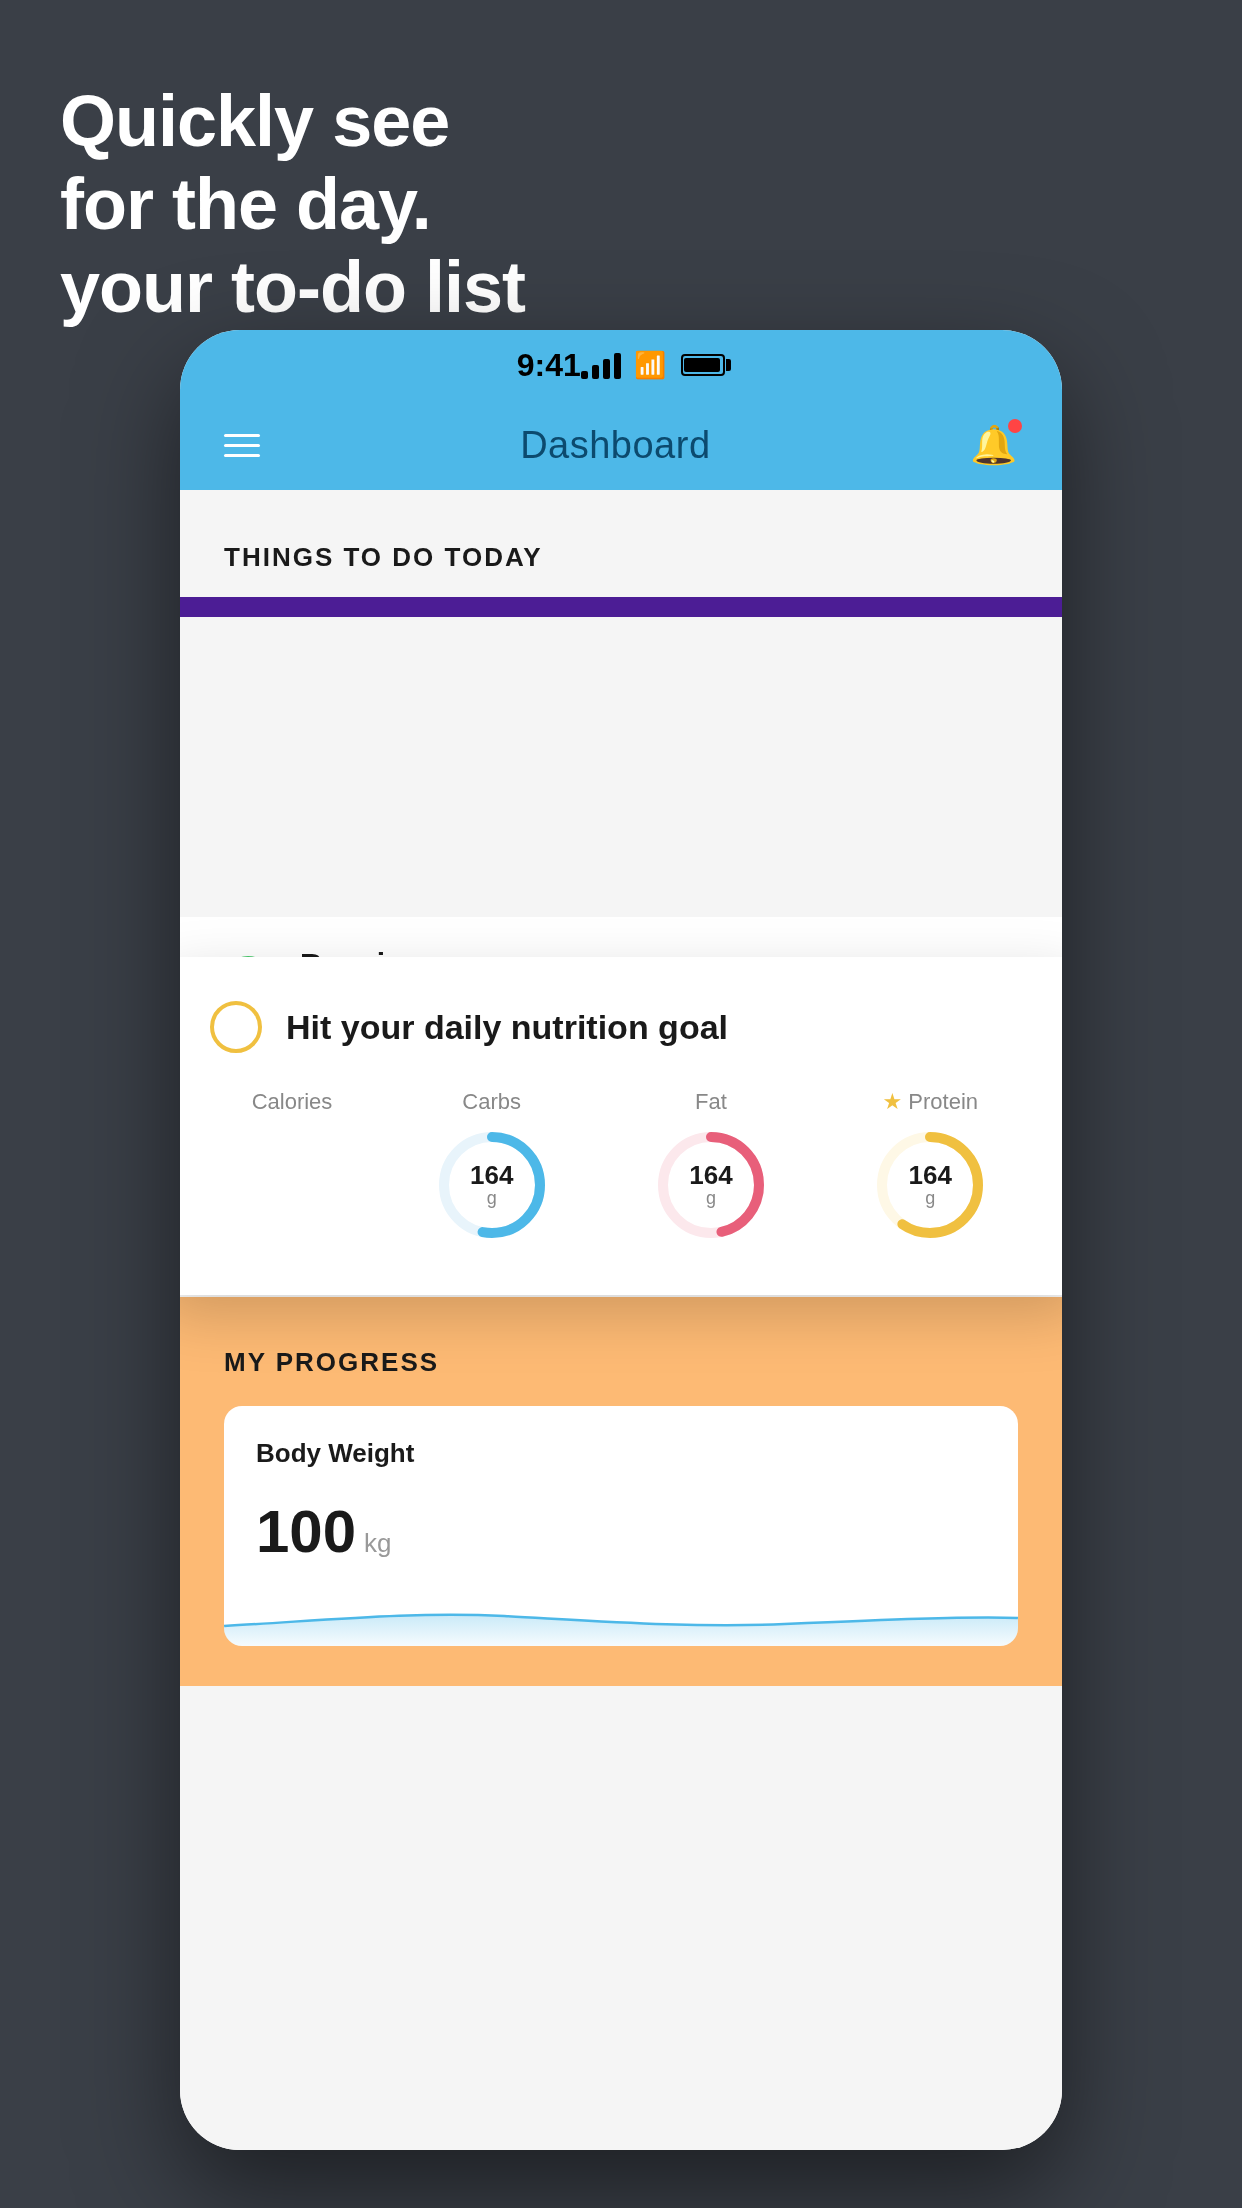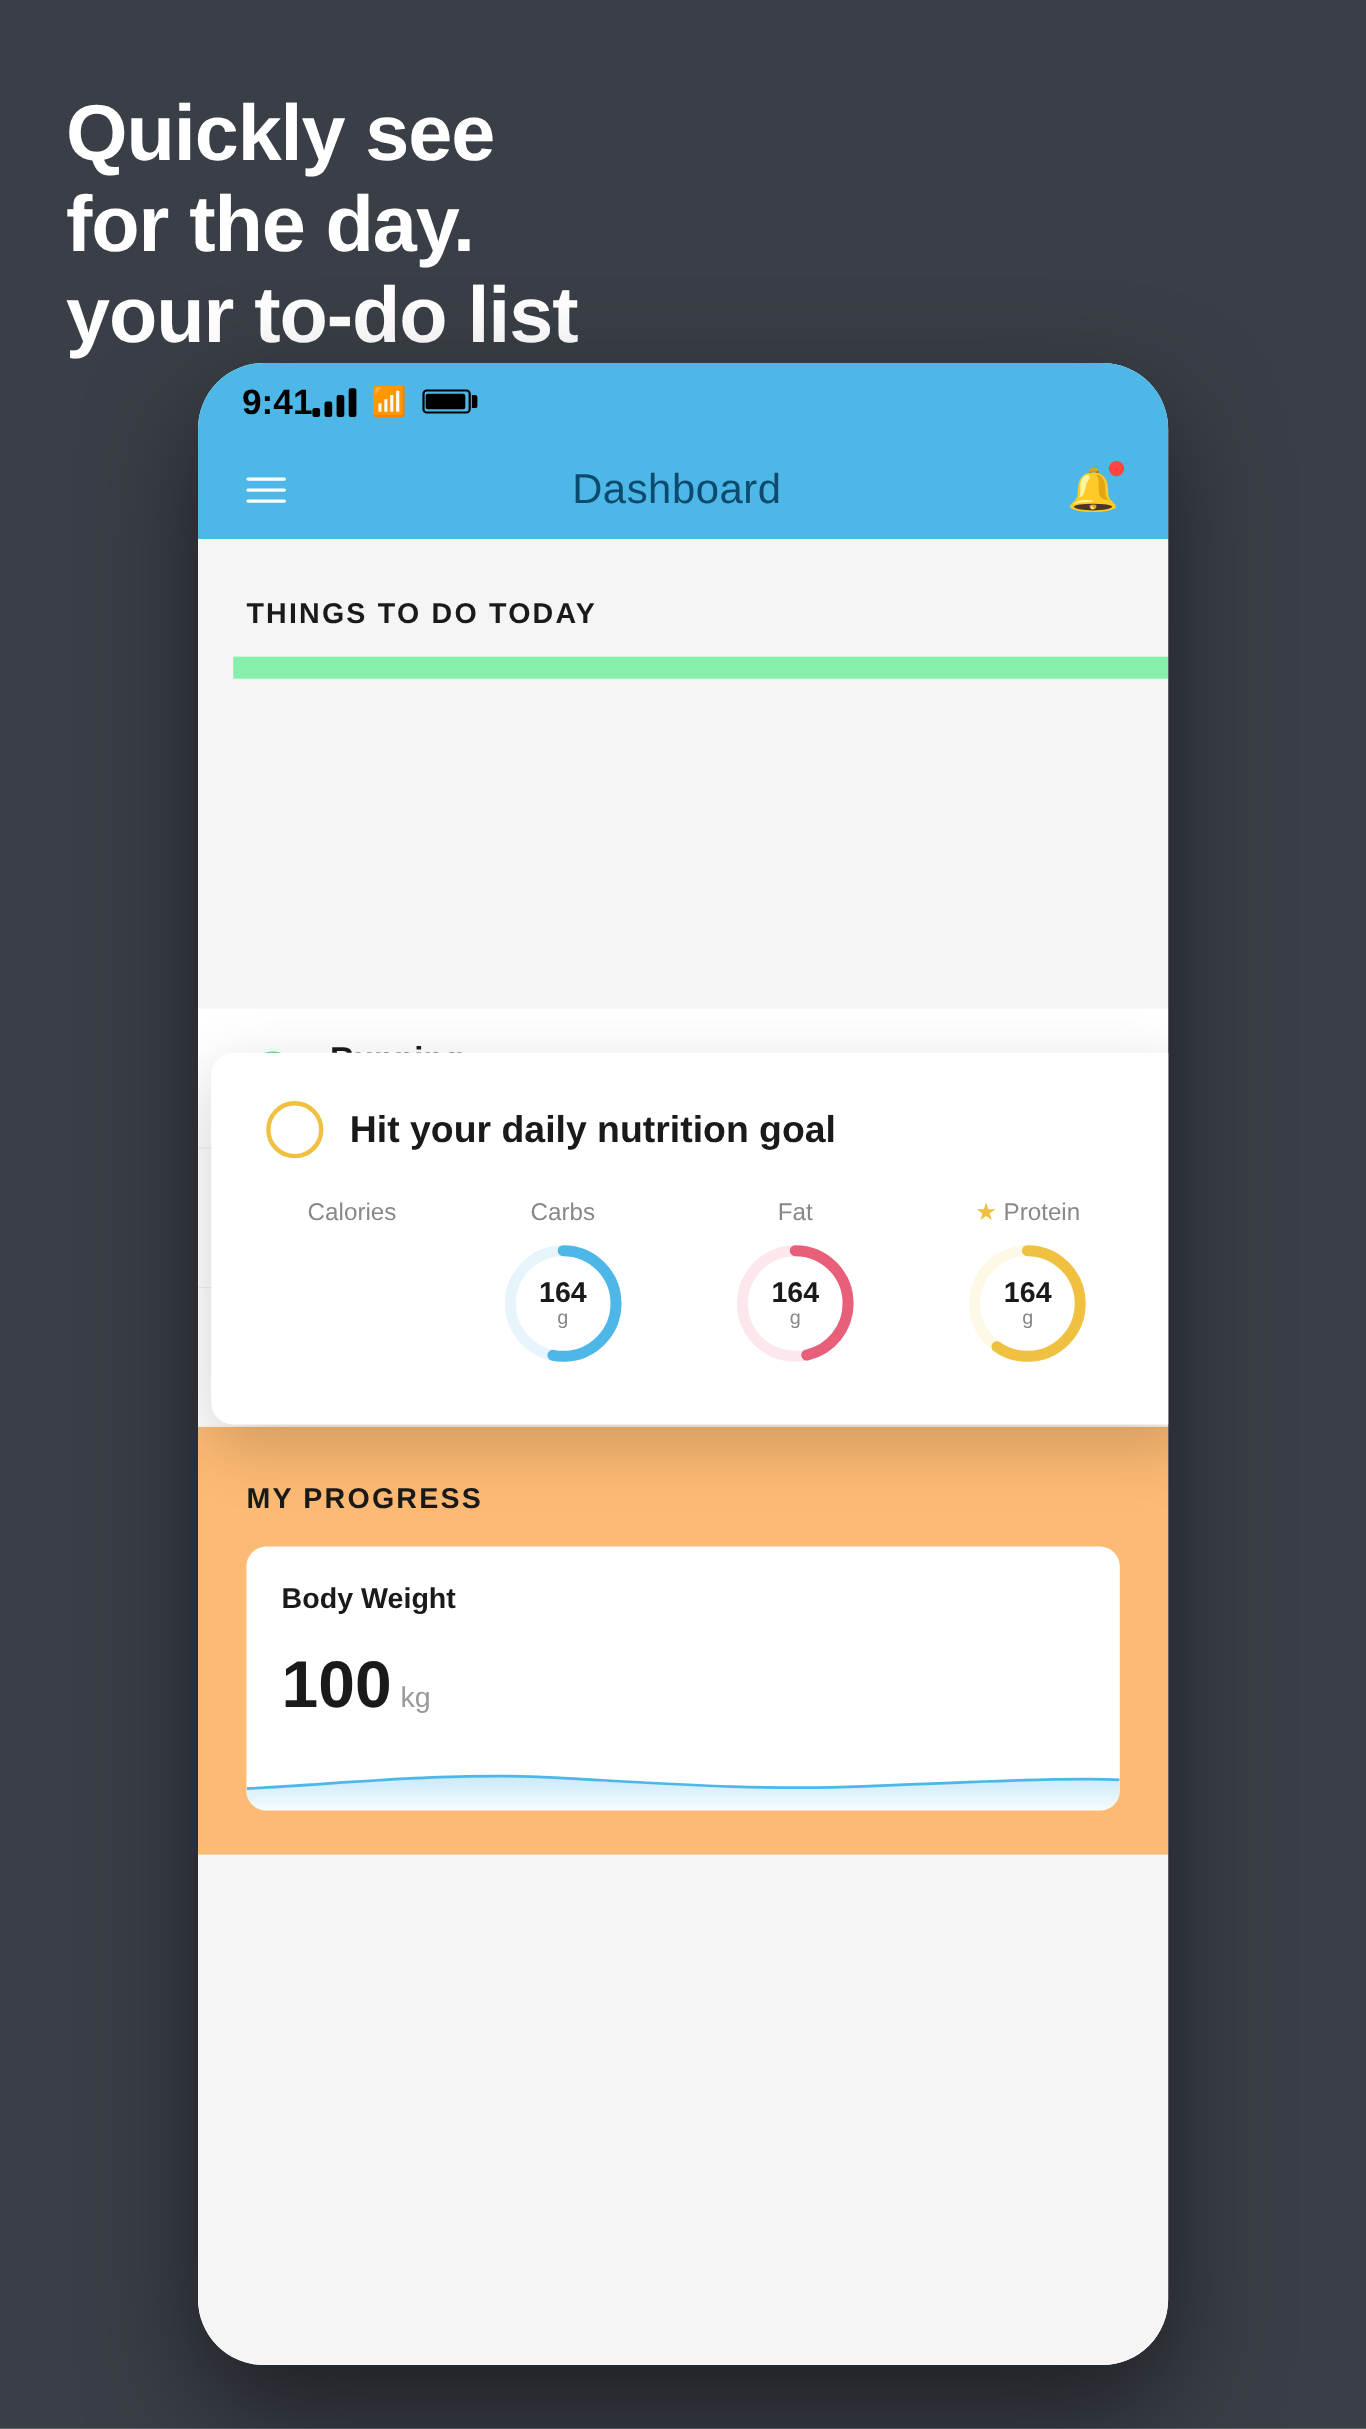--- a/index.html
+++ b/index.html
@@ -36,21 +36,21 @@
       overflow: hidden;
       box-shadow: 0 40px 100px rgba(0,0,0,0.5);
     }
 
     
     .status-bar {
       background: #4db8e8;
       height: 70px;
       display: flex;
       align-items: center;
-      justify-content: flex-start;
+      justify-content: center;
       padding: 0 40px;
     }
     .status-time {
       color: #000;
       font-size: 32px;
       font-weight: 600;
     }
     .status-icons {
       display: flex;
       align-items: center;
@@ -381,21 +381,21 @@
   </div>
 
   <div class="content">
 
     <div class="section-bg">
       <div class="section-title">THINGS TO DO TODAY</div>
     </div>
 
     <div class="todo-section-wrap">
 
-      <div style="padding: 0 44px; position: relative; background: #86efac; padding-bottom: 20px; margin-left: 32px;">
+      <div style="padding: 0 44px; position: relative; background: #4c1d95; padding-bottom: 20px;">
         <div class="floating-card">
           <div class="card-header">
             <div class="circle-check"></div>
             <span class="card-title">Hit your daily nutrition goal</span>
           </div>
           <div class="nutrients-row">
 
             <div class="nutrient-item">
               <span class="nutrient-label">Calories</span>
             </div>

